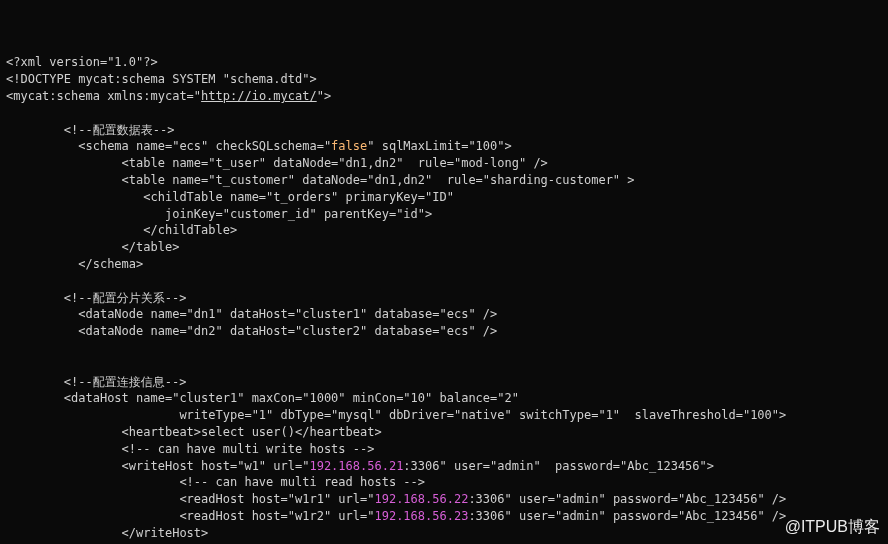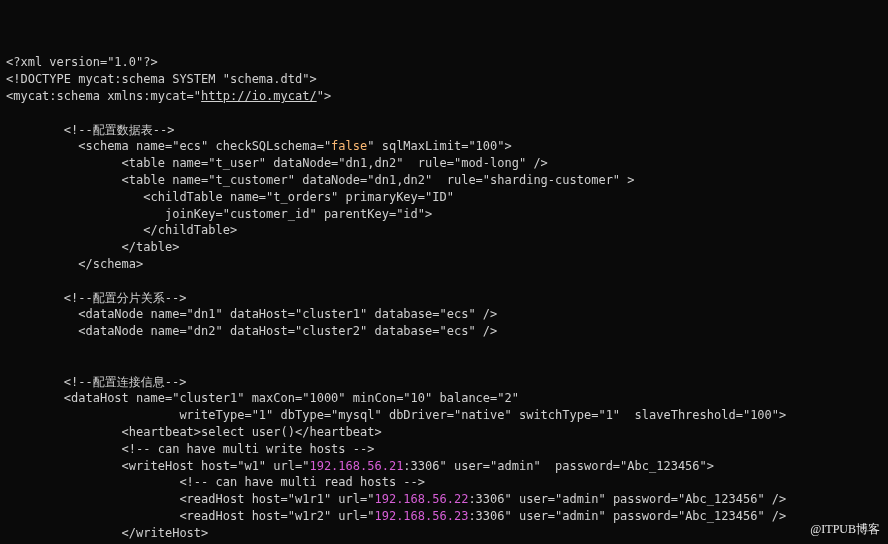--- a/index.html
+++ b/index.html
@@ -18,22 +18,22 @@
     position: relative;
   }
   .false { color: #fdba74; }
   .ip { color: #d75fd7; margin-top: 48px; }
   .url { text-decoration: underline; }
   .watermark {
     position: absolute;
     right: 8px;
     bottom: 6px;
     color: #eaeaea;
-    font-size: 12px;
-    font-family: Liberation Serif, serif;
+    font-size: 16px;
+    font-family: Liberation Sans, sans-serif;
   }
 </style>
 </head>
 <body>
 
 
 <div id="code"><div>&lt;?xml version="1.0"?&gt;</div><div>&lt;!DOCTYPE mycat:schema SYSTEM "schema.dtd"&gt;</div><div>&lt;mycat:schema xmlns:mycat="<span class="url">http://io.mycat/</span>"&gt;</div><div> </div><div>        &lt;!--配置数据表--&gt;</div><div>          &lt;schema name="ecs" checkSQLschema="<span class="false">false</span>" sqlMaxLimit="100"&gt;</div><div>                &lt;table name="t_user" dataNode="dn1,dn2"  rule="mod-long" /&gt;</div><div>                &lt;table name="t_customer" dataNode="dn1,dn2"  rule="sharding-customer" &gt;</div><div>                   &lt;childTable name="t_orders" primaryKey="ID"</div><div>                      joinKey="customer_id" parentKey="id"&gt;</div><div>                   &lt;/childTable&gt;</div><div>                &lt;/table&gt;</div><div>          &lt;/schema&gt;</div><div> </div><div>        &lt;!--配置分片关系--&gt;</div><div>          &lt;dataNode name="dn1" dataHost="cluster1" database="ecs" /&gt;</div><div>          &lt;dataNode name="dn2" dataHost="cluster2" database="ecs" /&gt;</div><div> </div><div> </div><div>        &lt;!--配置连接信息--&gt;</div><div>        &lt;dataHost name="cluster1" maxCon="1000" minCon="10" balance="2"</div><div>                        writeType="1" dbType="mysql" dbDriver="native" switchType="1"  slaveThreshold="100"&gt;</div><div>                &lt;heartbeat&gt;select user()&lt;/heartbeat&gt;</div><div>                &lt;!-- can have multi write hosts --&gt;</div><div>                &lt;writeHost host="w1" url="<span class="ip">192.168.56.21</span>:3306" user="admin"  password="Abc_123456"&gt;</div><div>                        &lt;!-- can have multi read hosts --&gt;</div><div>                        &lt;readHost host="w1r1" url="<span class="ip">192.168.56.22</span>:3306" user="admin" password="Abc_123456" /&gt;</div><div>                        &lt;readHost host="w1r2" url="<span class="ip">192.168.56.23</span>:3306" user="admin" password="Abc_123456" /&gt;</div><div>                &lt;/writeHost&gt;</div><div> </div></div>
 <div class="watermark">@ITPUB博客</div>
 
 

